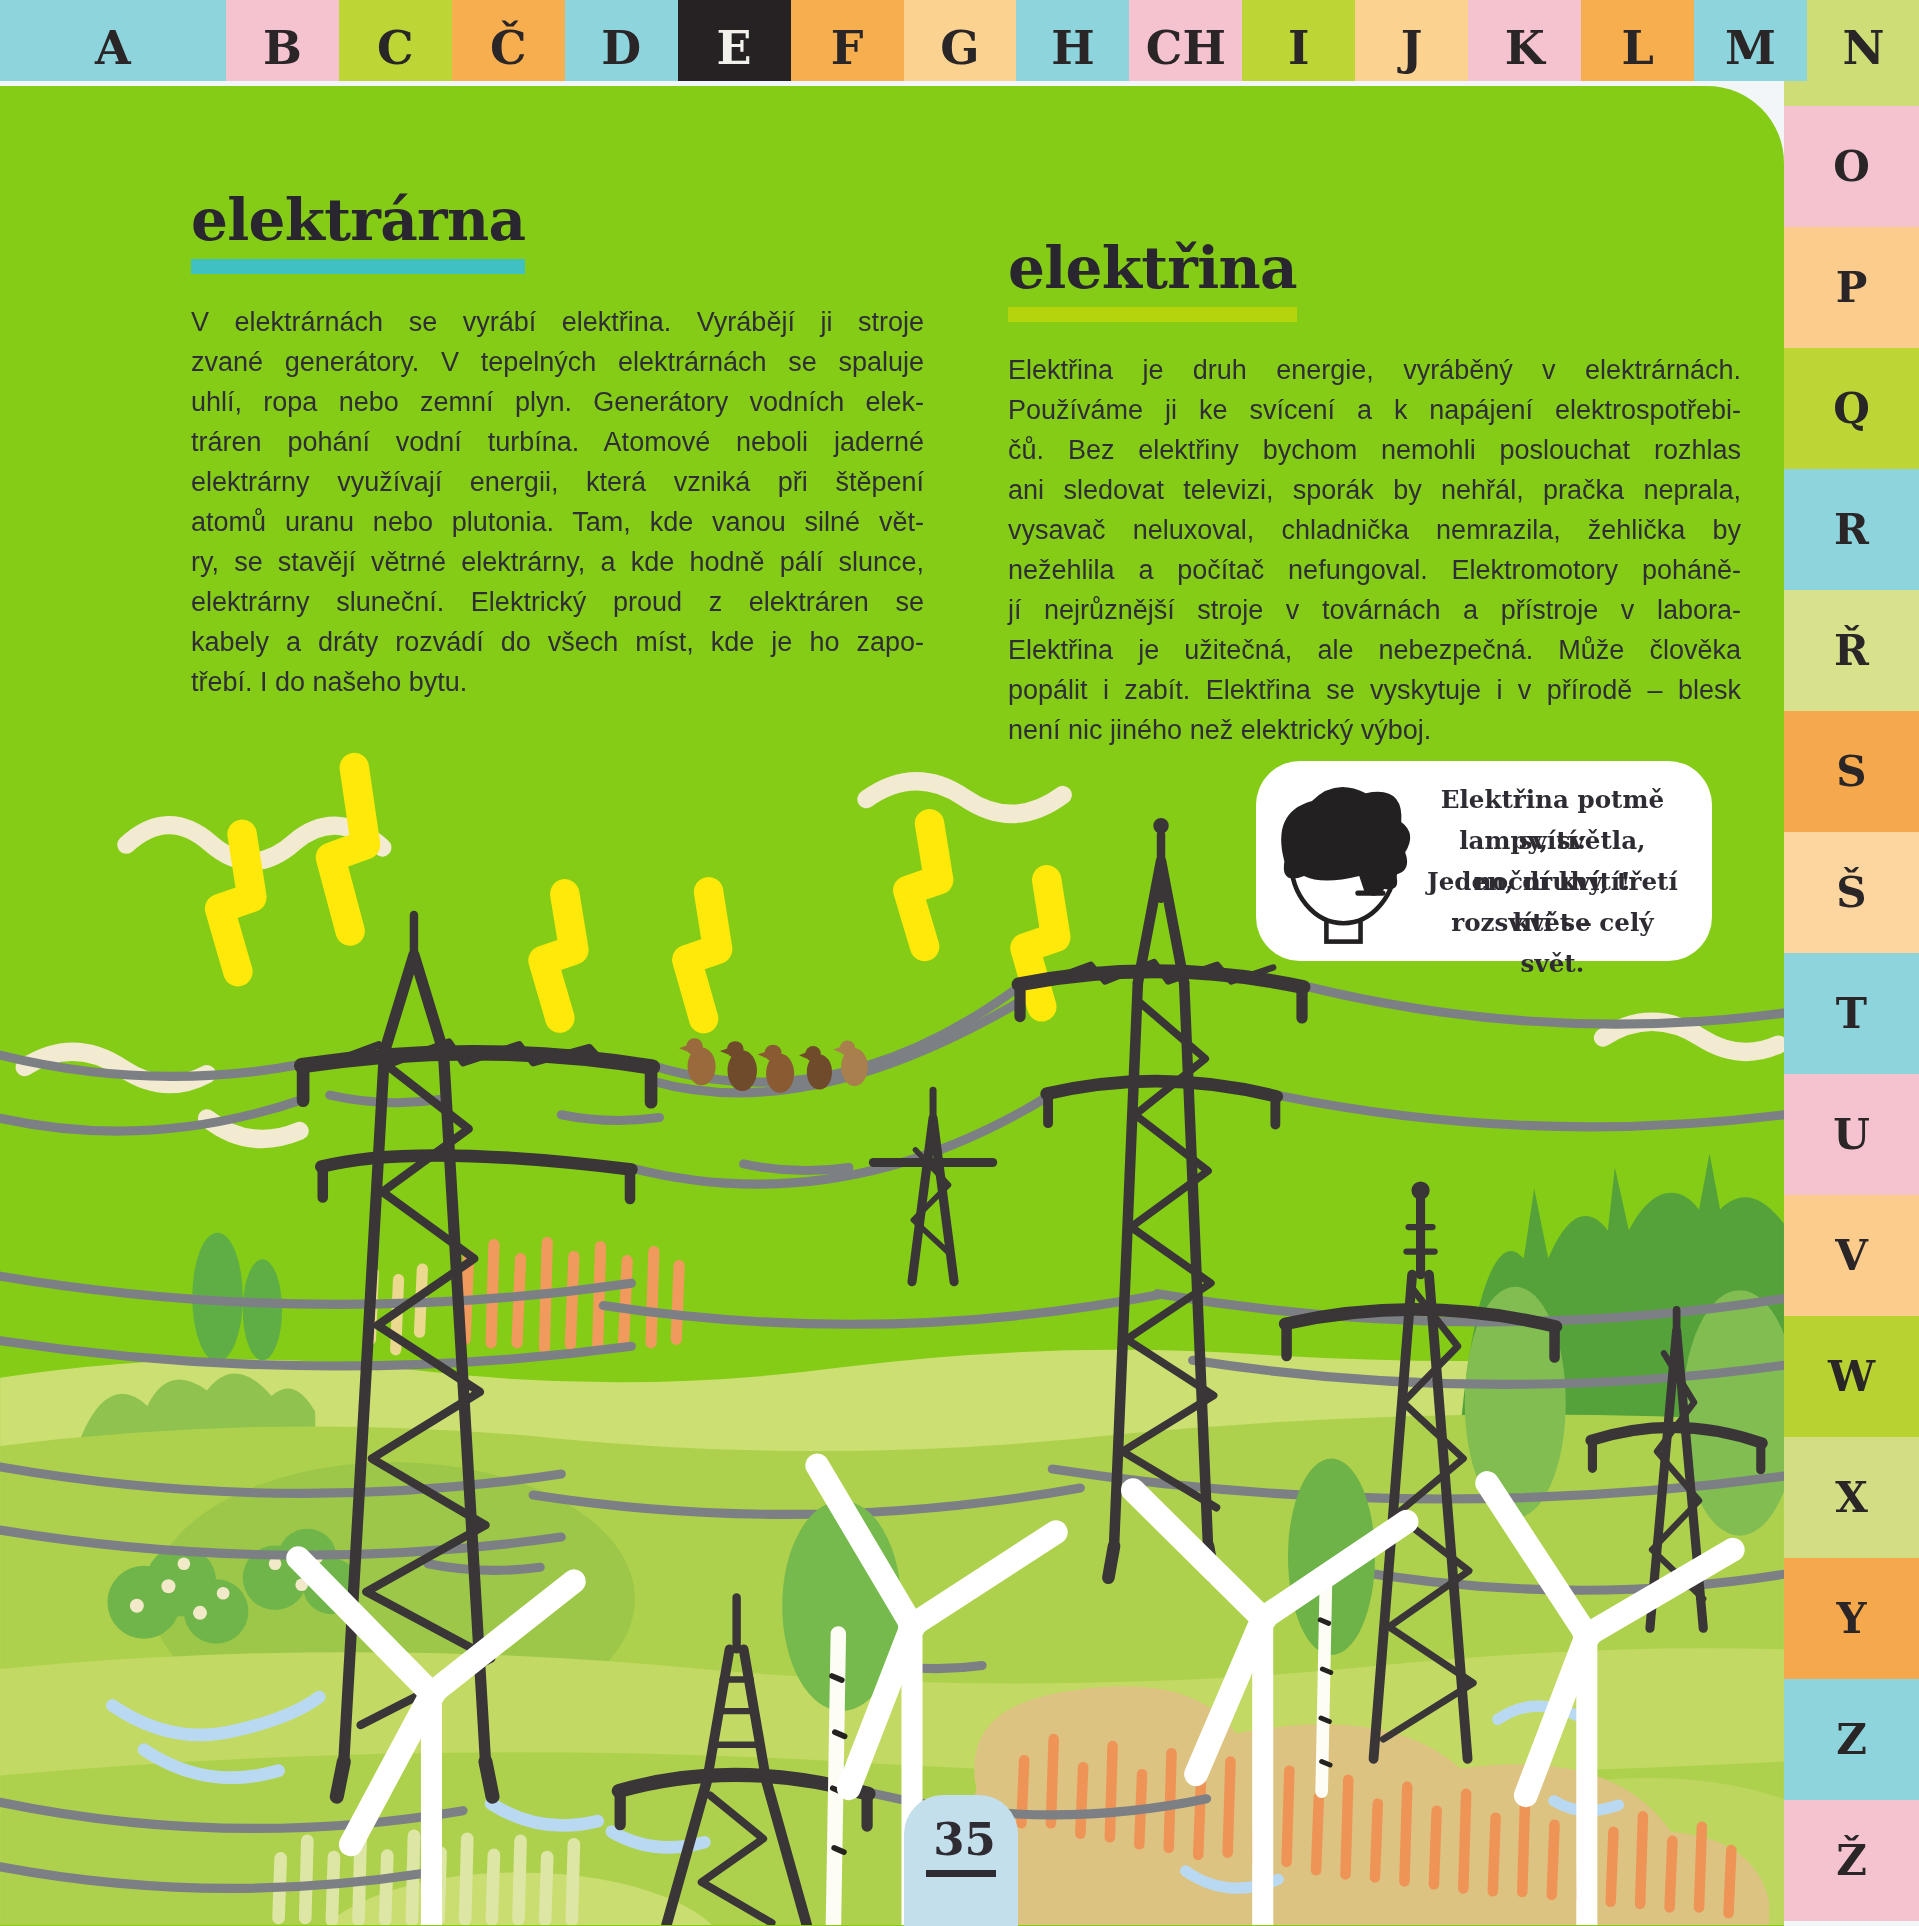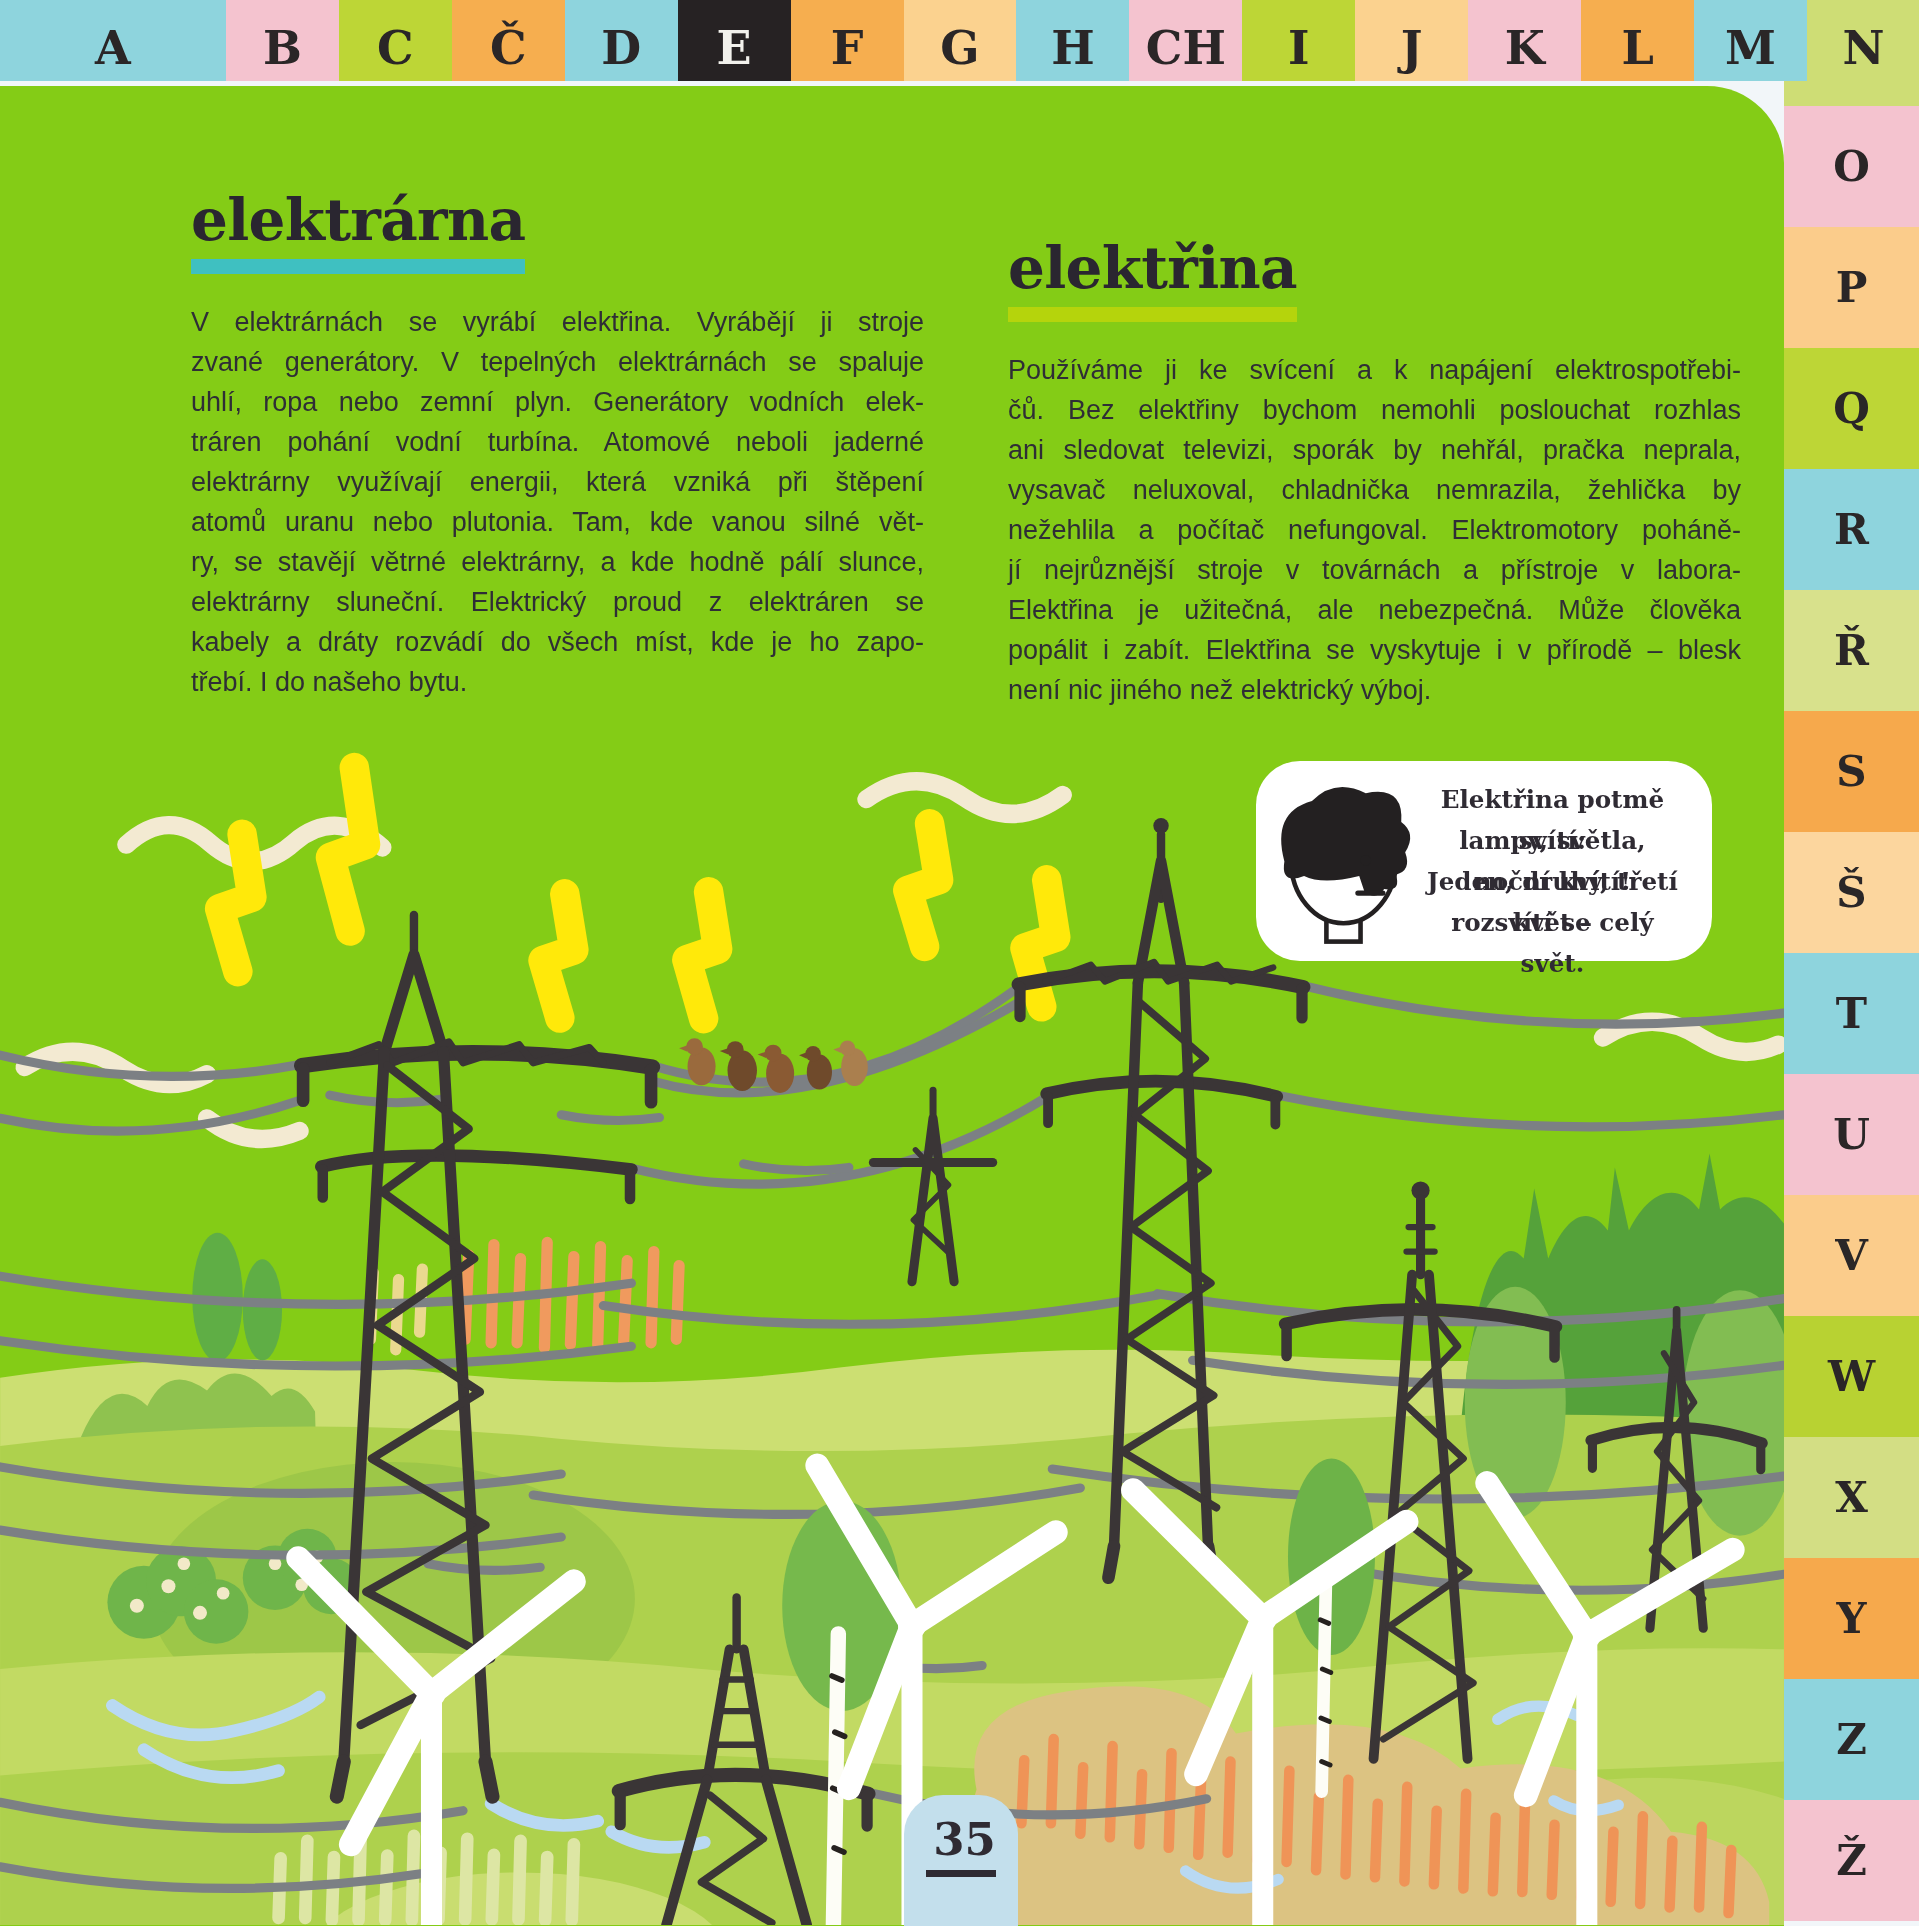--- a/index.html
+++ b/index.html
@@ -416,20 +416,21 @@
           <div class="tline">třebí. I do našeho bytu.</div>
         </div>
     </div>
 
     <div class="article a2">
       <div class="title-wrap">
         <h2>elektřina</h2>
         <div class="underline" style="background: rgb(181, 212, 12);"></div>
       </div>
       <div class="body">
+          <div class="tline">Elektřina je druh energie, vyráběný v elektrárnách.</div>
           <div class="tline">Používáme ji ke svícení a k napájení elektrospotřebi-</div>
           <div class="tline">čů. Bez elektřiny bychom nemohli poslouchat rozhlas</div>
           <div class="tline">ani sledovat televizi, sporák by nehřál, pračka neprala,</div>
           <div class="tline">vysavač neluxoval, chladnička nemrazila, žehlička by</div>
           <div class="tline">nežehlila a počítač nefungoval. Elektromotory poháně-</div>
           <div class="tline">jí nejrůznější stroje v továrnách a přístroje v labora-</div>
           <div class="tline">Elektřina je užitečná, ale nebezpečná. Může člověka</div>
           <div class="tline">popálit i zabít. Elektřina se vyskytuje i v přírodě – blesk</div>
           <div class="tline">není nic jiného než elektrický výboj.</div>
         </div>

